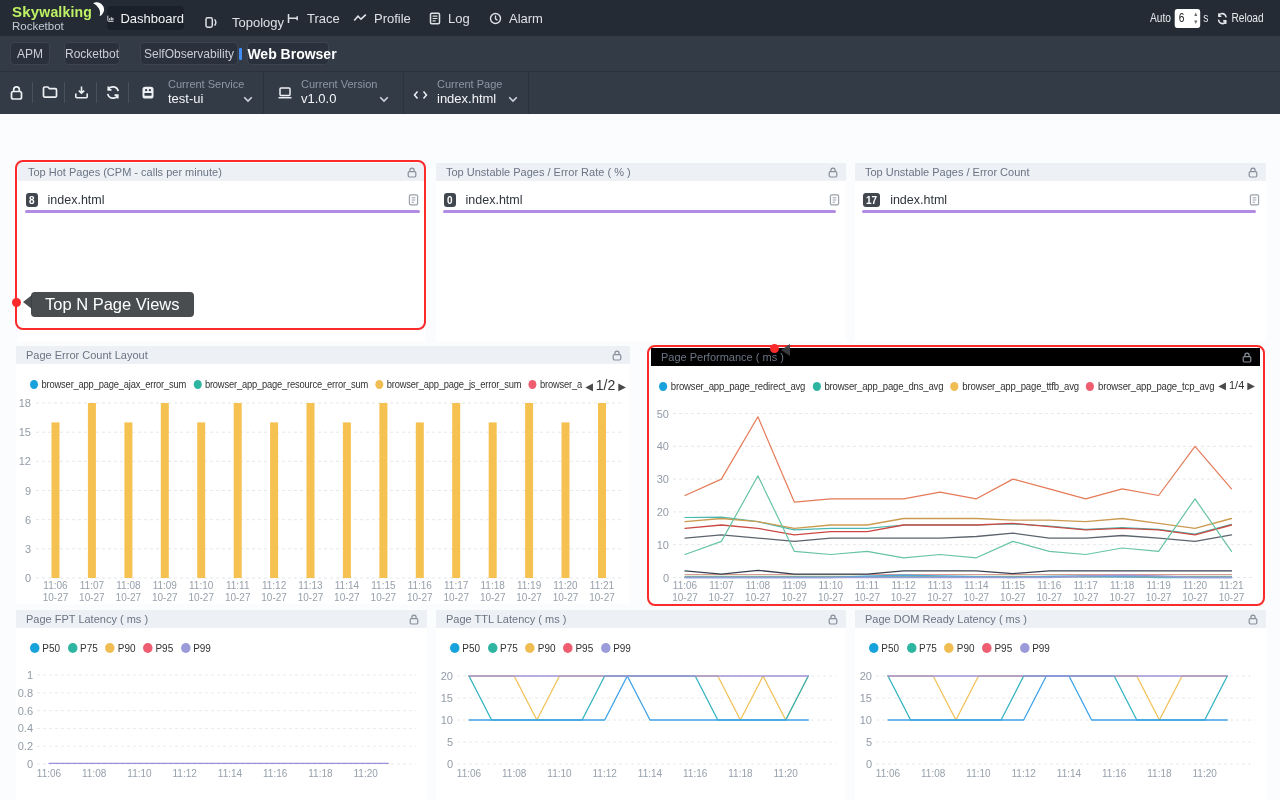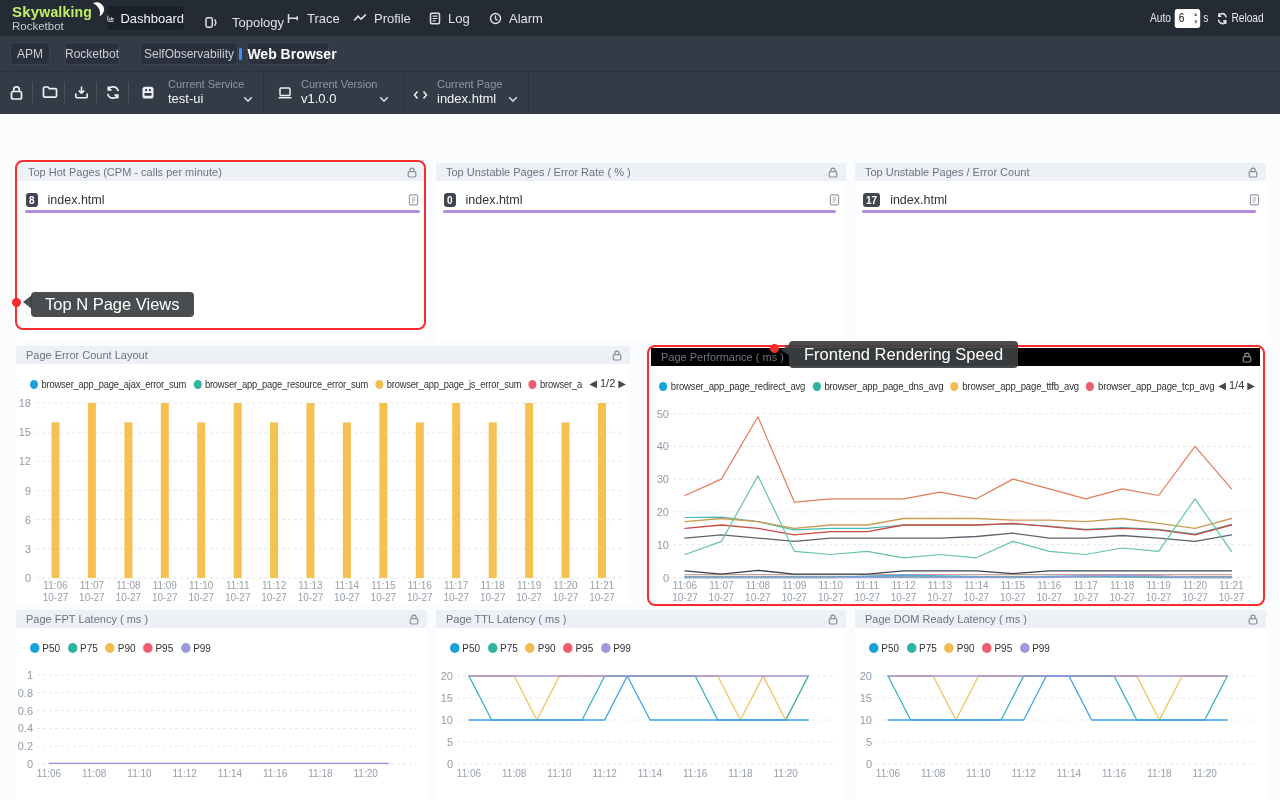--- a/index.html
+++ b/index.html
@@ -215,21 +215,21 @@
             <div style="position:absolute;left:0;top:0;display:flex;align-items:center;transform:scaleX(0.89);transform-origin:0 50%;height:18px">
               <span style="display:inline-block;width:9px;height:9px;border-radius:50%;background:#18a2dc;margin-right:4px;flex:none"></span>
               <span style="font-size:10.5px;letter-spacing:-0.2px;color:#333;margin-right:8px;white-space:nowrap">browser_app_page_ajax_error_sum</span>
               <span style="display:inline-block;width:9px;height:9px;border-radius:50%;background:#2eb5a2;margin-right:4px;flex:none"></span>
               <span style="font-size:10.5px;letter-spacing:-0.2px;color:#333;margin-right:8px;white-space:nowrap">browser_app_page_resource_error_sum</span>
               <span style="display:inline-block;width:9px;height:9px;border-radius:50%;background:#f0bd53;margin-right:4px;flex:none"></span>
               <span style="font-size:10.5px;letter-spacing:-0.2px;color:#333;margin-right:8px;white-space:nowrap">browser_app_page_js_error_sum</span>
               <span style="display:inline-block;width:9px;height:9px;border-radius:50%;background:#ee5d70;margin-right:4px;flex:none"></span>
               <span style="font-size:10.5px;letter-spacing:-0.2px;color:#333;margin-right:8px;white-space:nowrap">browser_a</span>
             </div>
-            <span style="position:absolute;right:4px;top:2px;font-size:10px;color:#4a4a4a;white-space:nowrap">◀<span style="font-size:11px;color:#333;margin:0 3px">1/2</span>▶</span>
+            <span style="position:absolute;right:4px;top:2px;font-size:10px;color:#4a4a4a;white-space:nowrap">◀<span style="font-size:14px;color:#333;margin:0 3px">1/2</span>▶</span>
           </div>
         </div>
         <svg width="614" height="216" style="position:absolute;left:0;top:28px">
           <line x1="20" y1="186.0" x2="606" y2="186.0" stroke="#e4e7eb" stroke-width="1" stroke-dasharray="3,3"></line>
           <text x="15.0" y="190.0" font-size="11" fill="#929ba7" text-anchor="end" font-family="Liberation Sans, sans-serif" font-weight="normal">0</text>
           <line x1="20" y1="156.8" x2="606" y2="156.8" stroke="#e4e7eb" stroke-width="1" stroke-dasharray="3,3"></line>
           <text x="15.0" y="160.8" font-size="11" fill="#929ba7" text-anchor="end" font-family="Liberation Sans, sans-serif" font-weight="normal">3</text>
           <line x1="20" y1="127.7" x2="606" y2="127.7" stroke="#e4e7eb" stroke-width="1" stroke-dasharray="3,3"></line>
           <text x="15.0" y="131.7" font-size="11" fill="#929ba7" text-anchor="end" font-family="Liberation Sans, sans-serif" font-weight="normal">6</text>
           <line x1="20" y1="98.5" x2="606" y2="98.5" stroke="#e4e7eb" stroke-width="1" stroke-dasharray="3,3"></line>
@@ -520,14 +520,13 @@
           <text x="349.7" y="126.0" font-size="10" fill="#97a0ab" text-anchor="middle" font-family="Liberation Sans, sans-serif" font-weight="normal">11:20</text>
         </svg>
       </div>
     </div>
 <div style="position:absolute;left:15px;top:160px;width:411px;height:170px;border:2.5px solid #fb2b2b;border-radius:8px;pointer-events:none"></div>
 <div style="position:absolute;left:12px;top:298px;width:9px;height:9px;border-radius:50%;background:#fb2b2b"></div>
 <div style="position:absolute;left:31px;top:292px;background:rgba(60,63,66,.93);border-radius:4px;color:#fff;font-size:16.5px;padding:3px 14px;white-space:nowrap">Top N Page Views</div>
 <div style="position:absolute;left:23px;top:295px;width:0;height:0;border-top:7px solid transparent;border-bottom:7px solid transparent;border-right:9px solid rgba(60,63,66,.93)"></div>
 <div style="position:absolute;left:647px;top:345px;width:618px;height:261px;border:2.5px solid #fb2b2b;border-radius:8px;pointer-events:none"></div>
 <div style="position:absolute;left:770px;top:344px;width:9px;height:9px;border-radius:50%;background:#fb2b2b"></div>
-<div style="position:absolute;left:789px;top:341px;background:rgba(60,63,66,.93);border-radius:4px;color:#fff;font-size:16.5px;padding:4px 15px;white-space:nowrap">Frontend Rendering Speed</div>
 <div style="position:absolute;left:781px;top:344px;width:0;height:0;border-top:6px solid transparent;border-bottom:6px solid transparent;border-right:9px solid rgba(60,63,66,.93)"></div>
 </div>
 </body></html>

